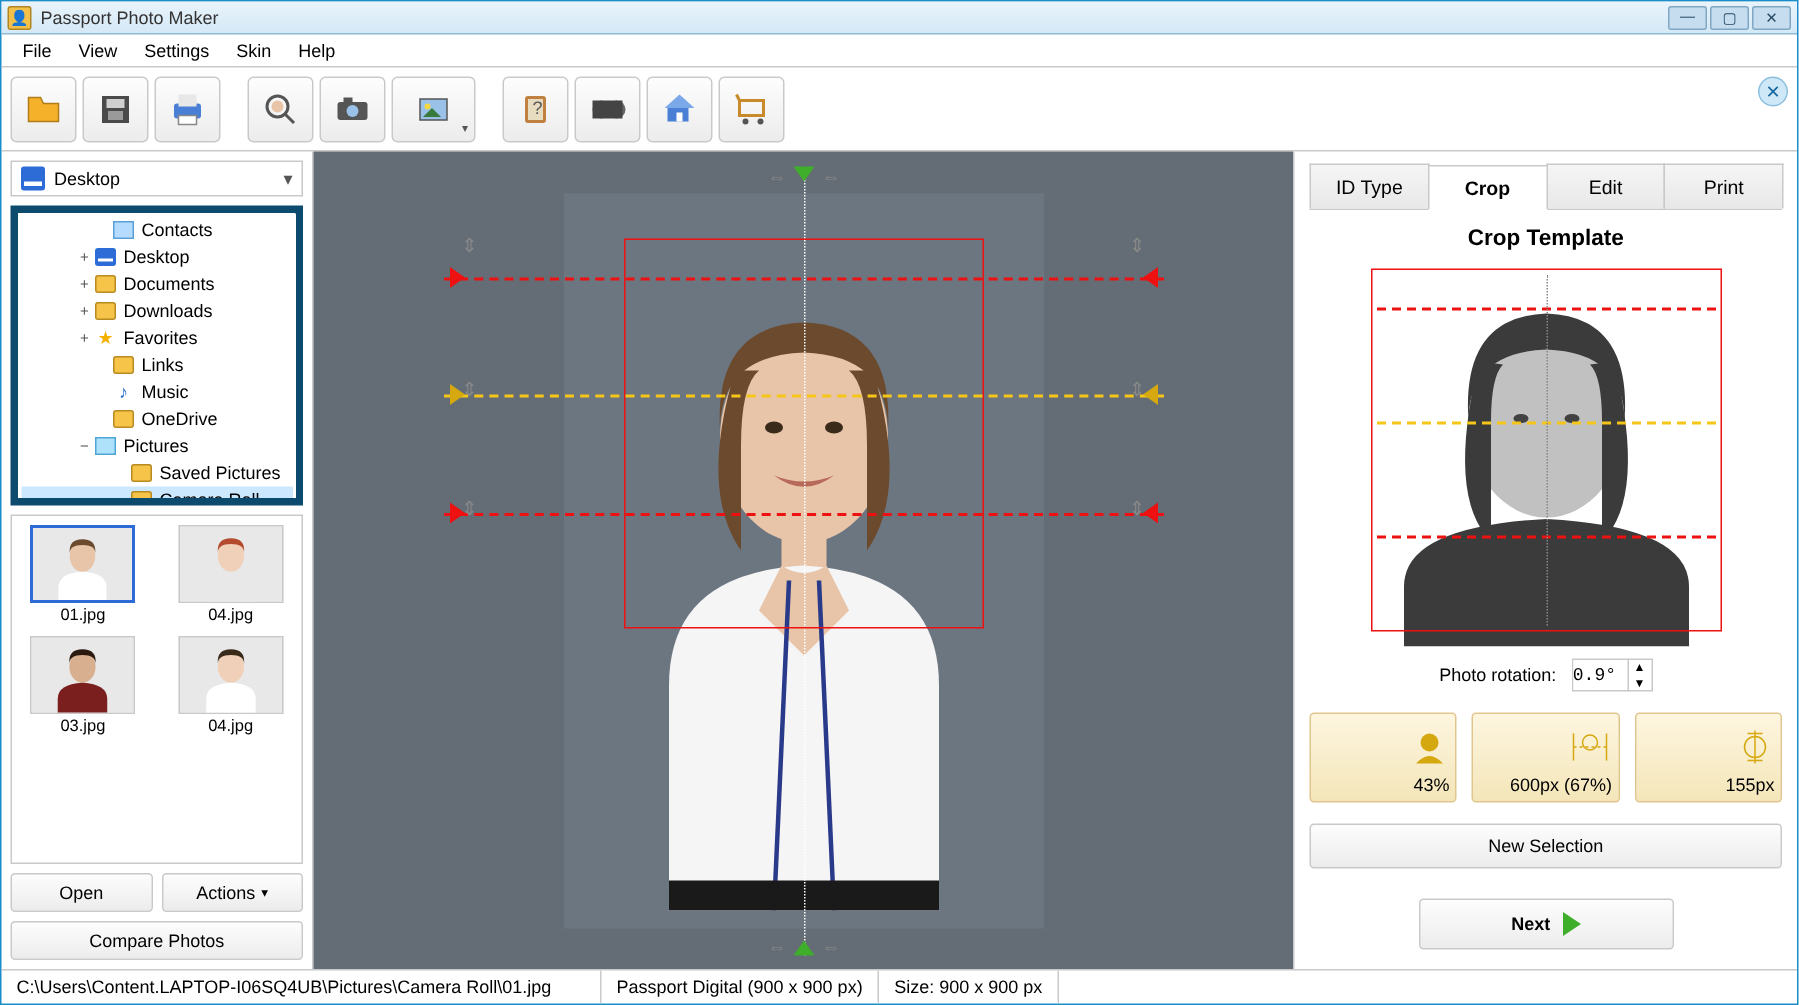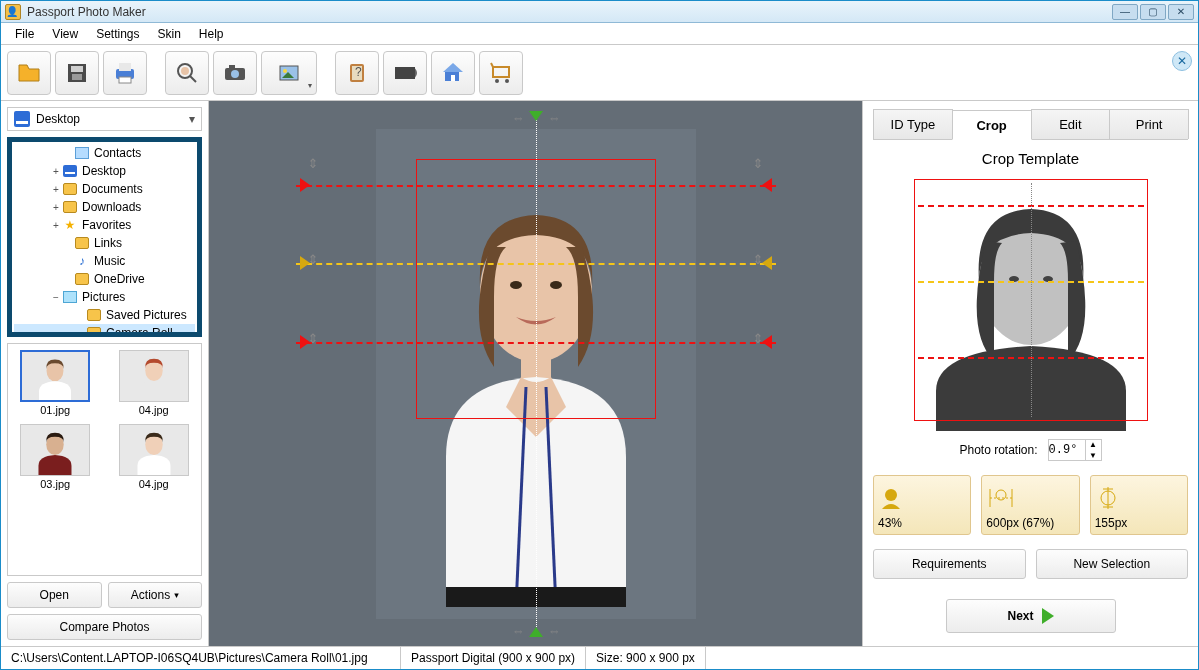--- a/index.html
+++ b/index.html
@@ -55,36 +55,36 @@
 .handle-arrow { position:absolute; width:14px;height:14px; display:flex; align-items:center; justify-content:center;}
 .tri-left{ width:0;height:0;border-top:7px solid transparent;border-bottom:7px solid transparent;border-right:10px solid;}
 .tri-right{ width:0;height:0;border-top:7px solid transparent;border-bottom:7px solid transparent;border-left:10px solid;}
 .tri-up{ width:0;height:0;border-left:7px solid transparent;border-right:7px solid transparent;border-bottom:10px solid;}
 .tri-down{ width:0;height:0;border-left:7px solid transparent;border-right:7px solid transparent;border-top:10px solid;}
 .size-handle{position:absolute;color:#888;font-size:13px;line-height:1;cursor:pointer;}
 .rightpanel { width: 336px; border-left:1px solid #c9c9c9; background:#fff; padding:8px 10px; display:flex; flex-direction:column;}
 .tabs { display:flex; border-bottom:1px solid #c9c9c9;}
 .tab { flex:1; height:30px; display:flex; align-items:center; justify-content:center; border:1px solid #c9c9c9; border-bottom:none; background:linear-gradient(#f5f5f5,#e8e8e8); cursor:pointer; margin-right:-1px; font-size:13px;}
 .tab.active { background:#fff; font-weight:bold; border-bottom:1px solid #fff; position:relative; top:1px;}
-.section-title { text-align:center; font-weight:normal; font-size:15px; margin:10px 0 6px;}
+.section-title { text-align:center; font-weight:bold; font-size:15px; margin:10px 0 6px;}
 .template { width: 254px; height:258px; margin:0 auto; position:relative; border:0; background:#fff; display:flex; align-items:flex-end; justify-content:center;}
 .template .tpl-rect { position:absolute; left:10px; right:10px; top:6px; bottom:10px; border:1px solid #e11;}
 .template .tpl-person{ width:190px; height:240px; filter: grayscale(100%) contrast(80%);}
 .tpl-guide { position:absolute; left:14px; right:14px; height:0; border-top:2px dashed;}
 .tpl-red1{ top:32px; border-color:#e11;}
 .tpl-red2{ top:184px; border-color:#e11;}
 .tpl-yellow{ top:108px; border-color:#f5c518;}
 .tpl-v{ position:absolute; top:10px; bottom:14px; left:50%; width:0; border-left:1px dotted #888;}
 .rotation-row{ display:flex; align-items:center; justify-content:center; gap:10px; margin:8px 0;}
 .spinner{ display:flex; align-items:center; border:1px solid #c9c9c9; height:22px;}
 .spinner input{ border:none; width:36px; text-align:left; height:100%; outline:none;font-family:Liberation Mono, monospace;}
 .spinner .spin-btns{ display:flex; flex-direction:column;}
 .spinner .spin-btns div{ width:16px; height:11px; font-size:8px; display:flex;align-items:center;justify-content:center; cursor:pointer; border-left:1px solid #c9c9c9;}
 .metrics{ display:flex; gap:10px; justify-content:center; margin:6px 0 14px;}
-.metric{ flex:1; max-width:100px; height:60px; border:1px solid #e0c68e; background:linear-gradient(#fdf5df,#f4e6b9); border-radius:3px; display:flex; flex-direction:column; align-items:flex-start; justify-content:flex-end; padding:4px; font-size:11px;}
+.metric{ flex:1; max-width:100px; height:60px; border:1px solid #e0c68e; background:linear-gradient(#fdf5df,#f4e6b9); border-radius:3px; display:flex; flex-direction:column; align-items:flex-end; justify-content:flex-end; padding:4px; font-size:11px;}
 .metric .mico{ flex:1; display:flex;align-items:center;justify-content:center;}
 .req-row{ display:flex; gap:10px; margin-bottom:20px;}
 .req-row .btn{ flex:1; height:30px;}
 .next-btn{ width:170px; height:34px; margin:0 auto; border:1px solid #c9c9c9; border-radius:3px; background:linear-gradient(#fdfdfd,#ececec); display:flex; align-items:center; justify-content:center; gap:8px; font-weight:bold; font-size:14px; cursor:pointer;}
 .next-arrow{ width:0;height:0;border-top:8px solid transparent;border-bottom:8px solid transparent;border-left:12px solid #3fae2a;}
 .statusbar{ height:23px; border-top:1px solid #c9c9c9; display:flex; align-items:center; font-size:11px;}
 .statusbar .cell{ padding:0 10px; border-right:1px solid #c9c9c9; height:100%; display:flex; align-items:center;}
 .toolbar-wrap{ position:relative;}
 
 </style>
@@ -442,21 +442,20 @@
               <circle cx="13" cy="13" r="7" fill="none" stroke="#d6a80f"></circle>
               <line x1="13" y1="2" x2="13" y2="24" stroke="#d6a80f"></line>
               <line x1="8" y1="4" x2="18" y2="4" stroke="#d6a80f"></line>
               <line x1="8" y1="22" x2="18" y2="22" stroke="#d6a80f"></line>
             </svg>
           </div>
           <span>155px</span>
         </div>
     </div>
     <div class="req-row">
-      <button class="btn">Requirements</button>
       <button class="btn">New Selection</button>
     </div>
     <div class="next-btn">
       <span>Next</span>
       <div class="next-arrow"></div>
     </div>
   </div>
 </div>
 
 <div class="statusbar">

